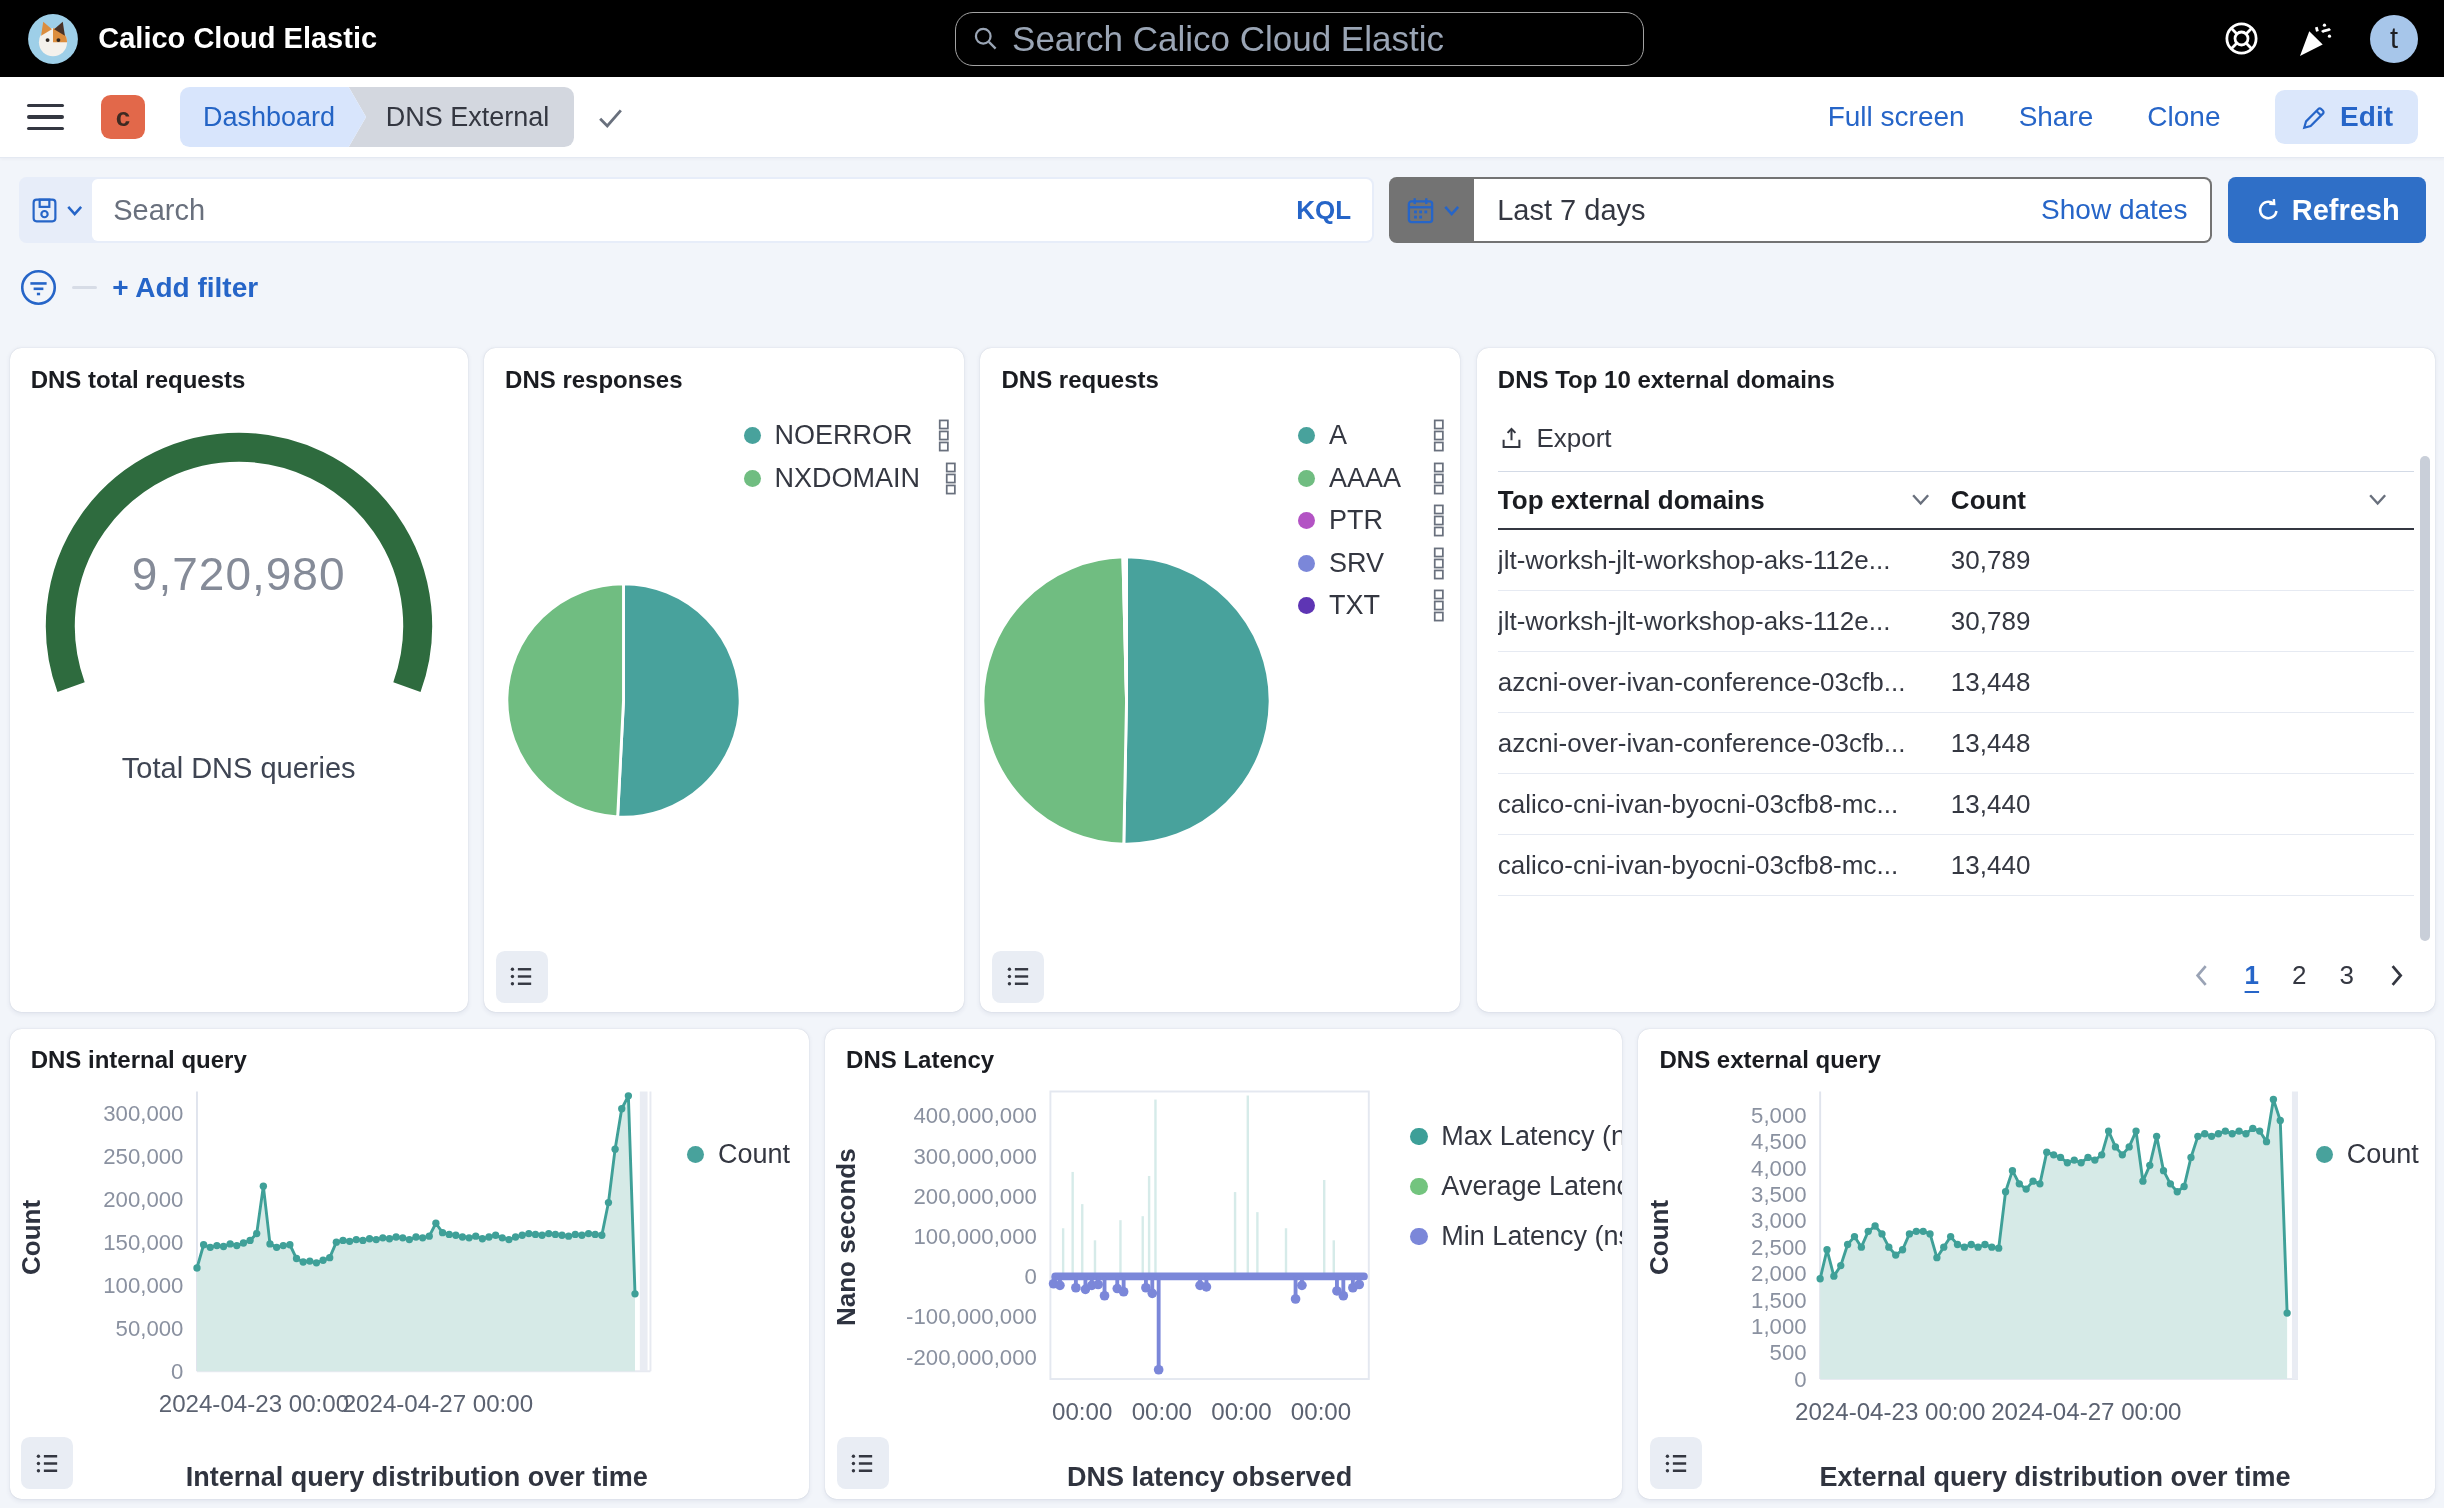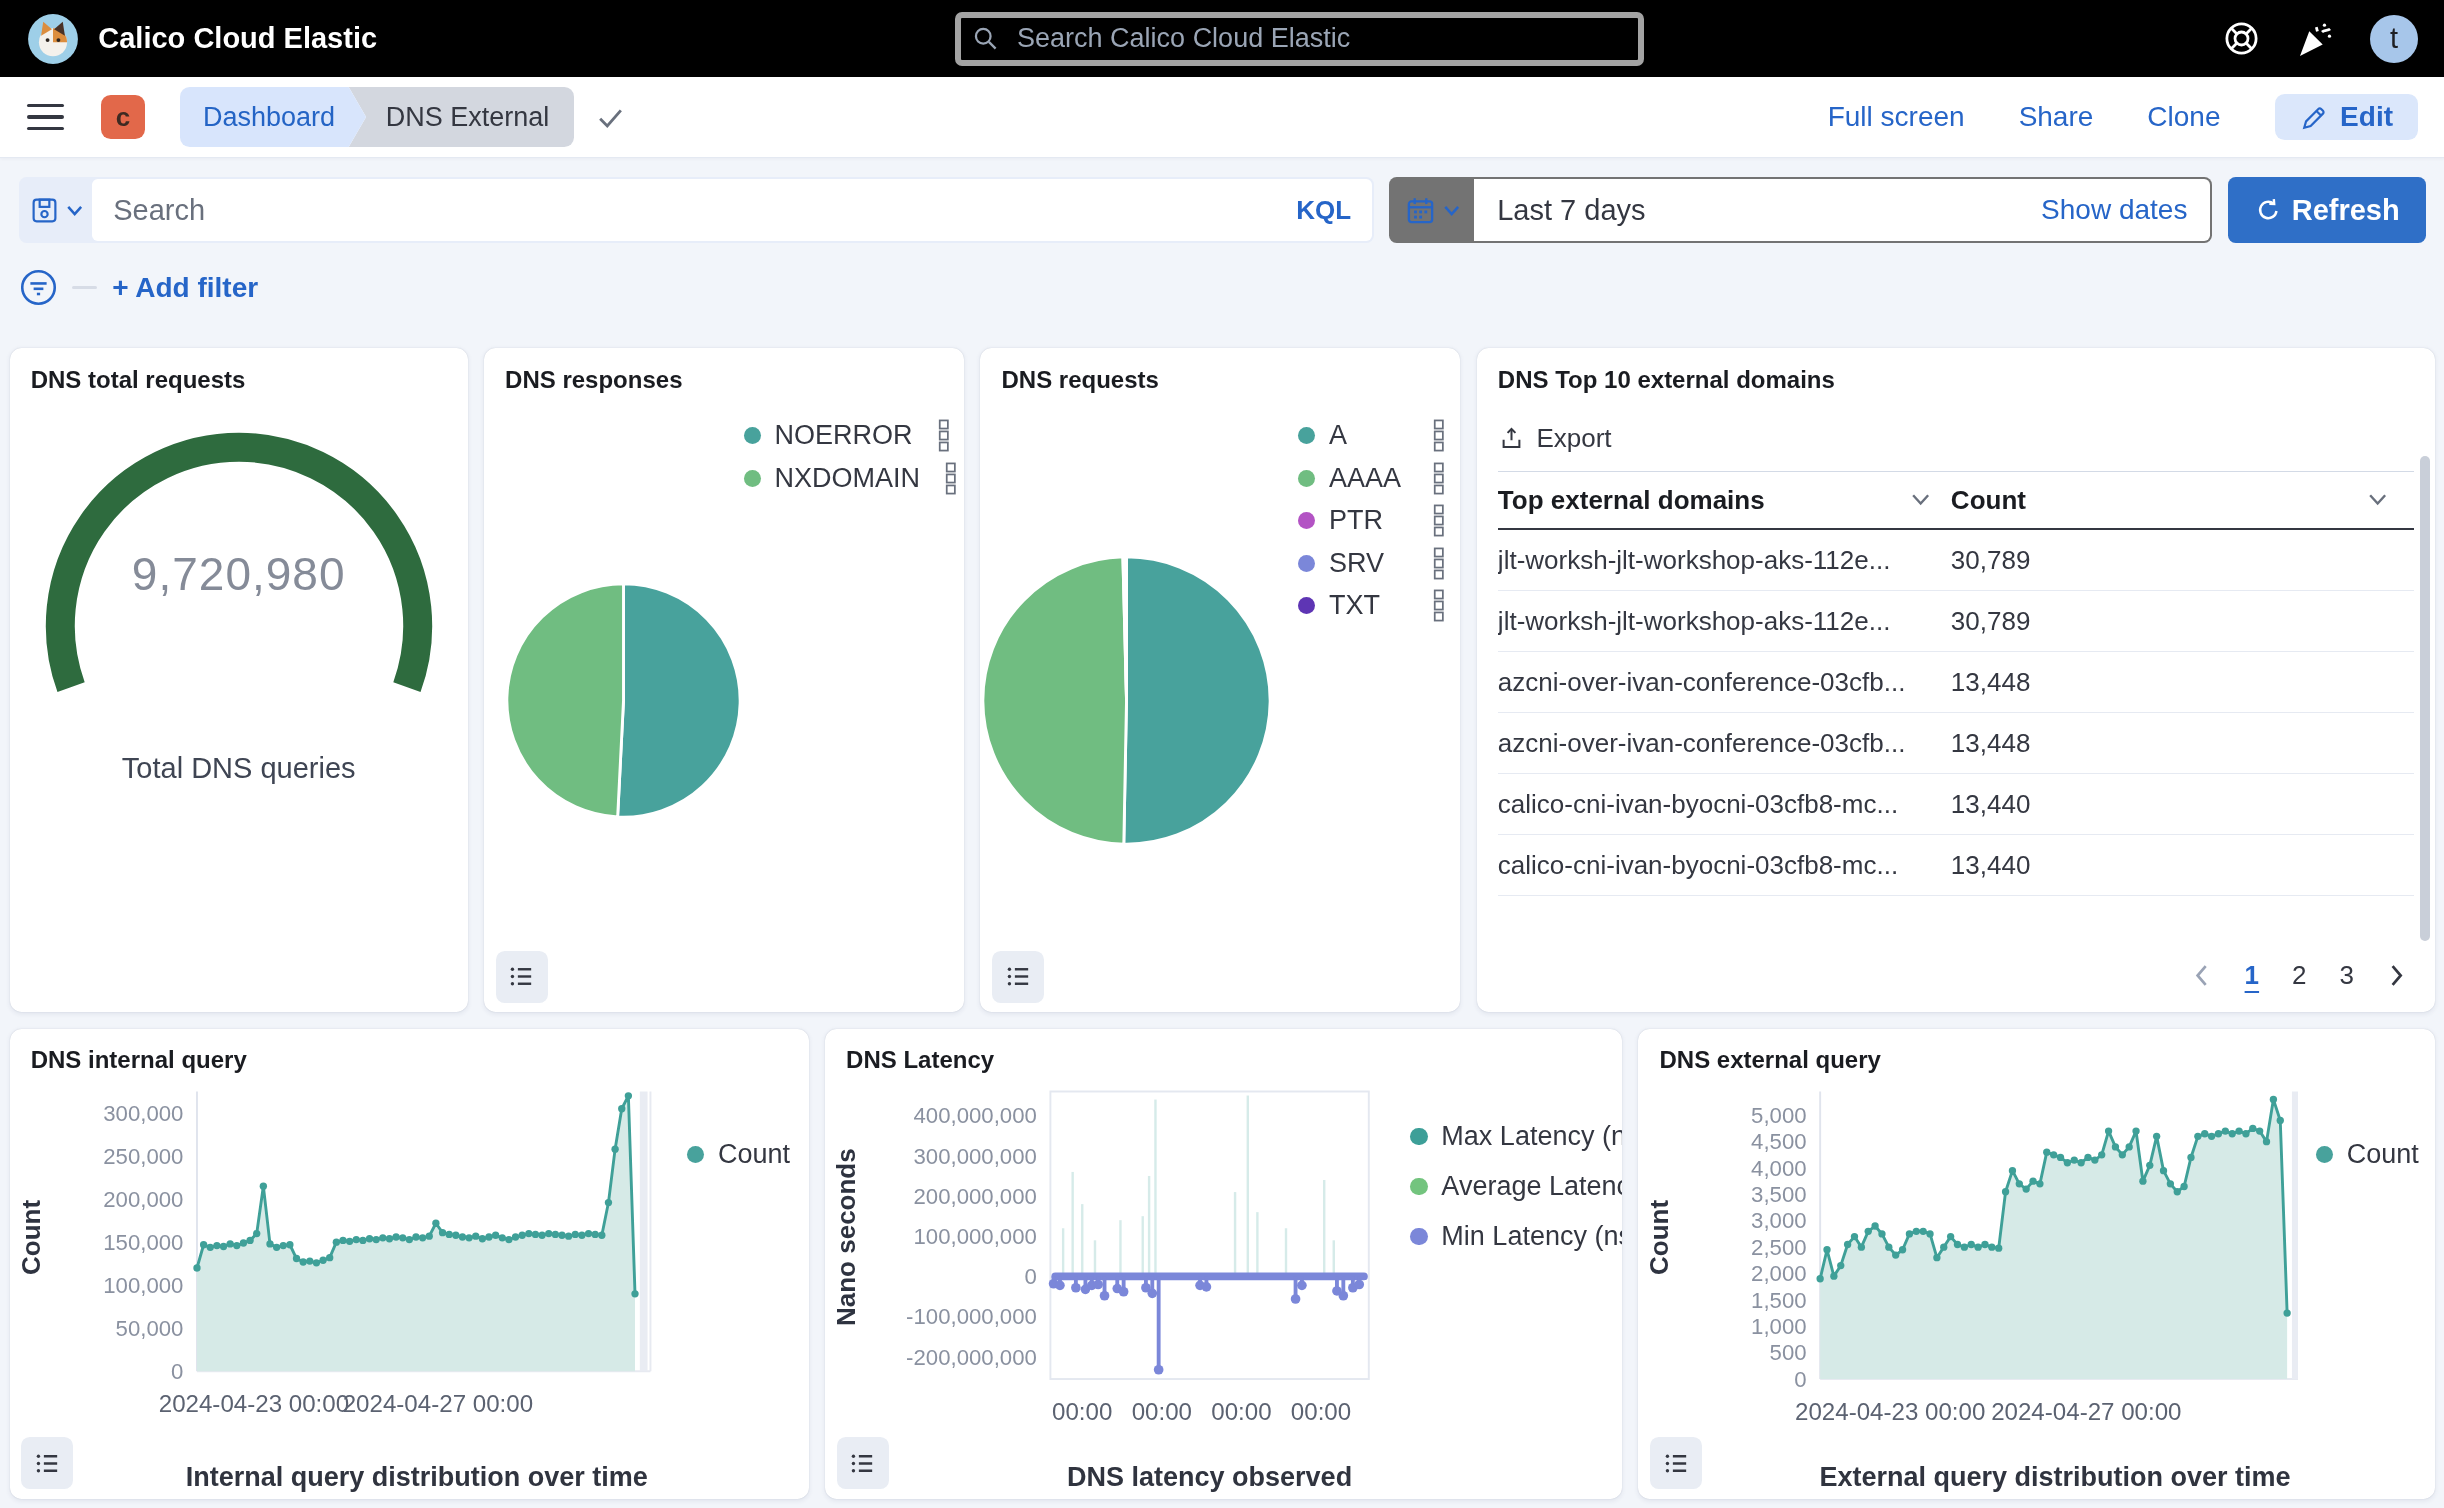--- a/index.html
+++ b/index.html
@@ -4,39 +4,39 @@
 <style>
   * { margin:0; padding:0; box-sizing:border-box; }
   html,body { width:2445px; height:1508px; }
   body { position:relative; overflow:hidden; background:#f2f5fa; font-family:"Liberation Sans",sans-serif; color:#343741; }
 
   
   .topbar { height:77px; background:#000; display:flex; align-items:center; padding:0 27px; }
   .logo { width:52px; height:52px; flex:0 0 52px; }
   .app-title { color:#fff; font-size:29px; font-weight:700; margin-left:19.3px; white-space:nowrap; }
   .topbar-search { position:relative; flex:0 0 689px; margin:0 auto; height:54px; }
-  .topbar-search input { width:100%; height:100%; background:transparent; border:6px solid #a3a3a3; border-radius:7px; color:#d6dae2; font-size:27px; padding:0 19.3px 0 56px; font-family:"Liberation Sans",sans-serif; outline:none; }
+  .topbar-search input { width:100%; height:100%; background:transparent; border:1px solid #a3a3a3; border-radius:18px; color:#d6dae2; font-size:35px; padding:0 19.3px 0 56px; font-family:"Liberation Sans",sans-serif; outline:none; }
   .topbar-search input::placeholder { color:#9aa5b5; }
   .topbar-search .mag { position:absolute; left:17.4px; top:13.5px; }
   .topbar-right { display:flex; align-items:center; gap:35px; }
   .avatar { width:48px; height:48px; border-radius:50%; background:#a7c6ea; color:#1e1f23; font-size:29px; display:flex; align-items:center; justify-content:center; }
 
   
   .navrow { height:81px; background:#fff; display:flex; align-items:center; padding:0 27px; border-bottom:1px solid #e4e9f2; box-shadow:0 1.9px 2.9px rgba(50,60,90,.04); }
   .hamburger { width:37px; height:27px; display:flex; flex-direction:column; justify-content:space-between; cursor:pointer; }
   .hamburger div { height:3.9px; background:#343741; border-radius:1.9px; }
   .space-badge { width:44px; height:44px; border-radius:9.7px; background:#e2684a; color:#3d2a22; font-size:26px; font-weight:600; display:flex; align-items:center; justify-content:center; margin-left:37px; }
   .crumbs { display:flex; margin-left:35px; border-radius:9.7px; overflow:hidden; }
   .crumb { height:60px; display:flex; align-items:center; font-size:27px; white-space:nowrap; }
   .crumb-first { background:#d8e5fc; color:#2464c5; font-weight:500; padding:0 31px 0 23px; clip-path:polygon(0 0, calc(100% - 17.4px) 0, 100% 50%, calc(100% - 17.4px) 100%, 0 100%); position:relative; z-index:2; }
   .crumb-second { background:#d3d7df; color:#343741; padding:0 25px 0 37px; margin-left:-17.4px; clip-path:polygon(0 0, 100% 0, 100% 100%, 0 100%, 17.4px 50%); }
   .crumb-check { margin-left:21px; }
   .nav-actions { margin-left:auto; display:flex; align-items:center; gap:54px; }
   .nav-link { color:#2665c8; font-size:28px; font-weight:500; cursor:pointer; white-space:nowrap; }
-  .edit-btn { height:46px; min-width:143px; background:#dbe7fb; border:none; border-radius:9.7px; color:#2665c8; font-size:28px; font-weight:600; display:flex; align-items:center; justify-content:center; gap:11.6px; padding:0 25px; cursor:pointer; font-family:"Liberation Sans",sans-serif; }
+  .edit-btn { height:54px; min-width:143px; background:#dbe7fb; border:none; border-radius:9.7px; color:#2665c8; font-size:28px; font-weight:600; display:flex; align-items:center; justify-content:center; gap:11.6px; padding:0 25px; cursor:pointer; font-family:"Liberation Sans",sans-serif; }
 
   
   .filterrow { display:flex; gap:15.4px; margin:19.3px 19.3px 0; height:66px; }
   .search-group { flex:1; background:#e7edf9; border-radius:7.7px; display:flex; align-items:center; padding:1.9px; }
   .seg-left { flex:0 0 71px; display:flex; align-items:center; justify-content:center; gap:7.7px; cursor:pointer; }
   .search-input-wrap { flex:1; background:#fff; border-radius:5.8px; height:100%; display:flex; align-items:center; padding:0 21px; }
   .search-input-wrap input { flex:1; border:none; outline:none; font-size:29px; color:#4d7c0f; font-family:"Liberation Sans",sans-serif; background:transparent; }
   .search-input-wrap input::placeholder { color:#69707d; }
   .kql { color:#2665c8; font-size:26px; font-weight:600; cursor:pointer; }
   .date-group { flex:0 0 823px; background:#737373; border-radius:7.7px; display:flex; align-items:center; padding:1.9px;text-align:right; }

